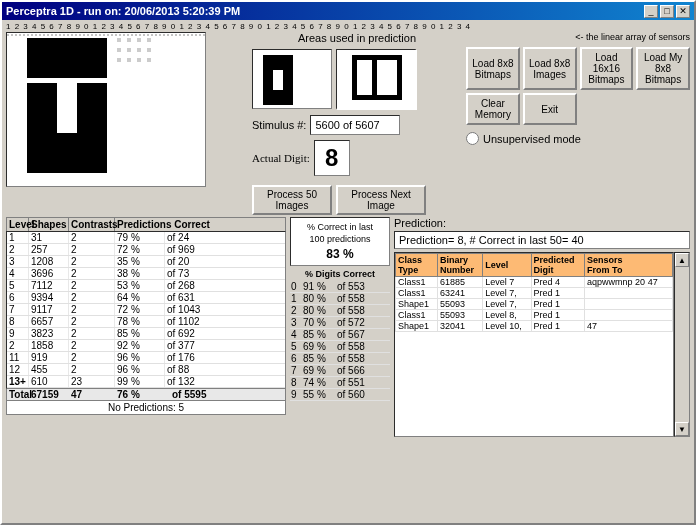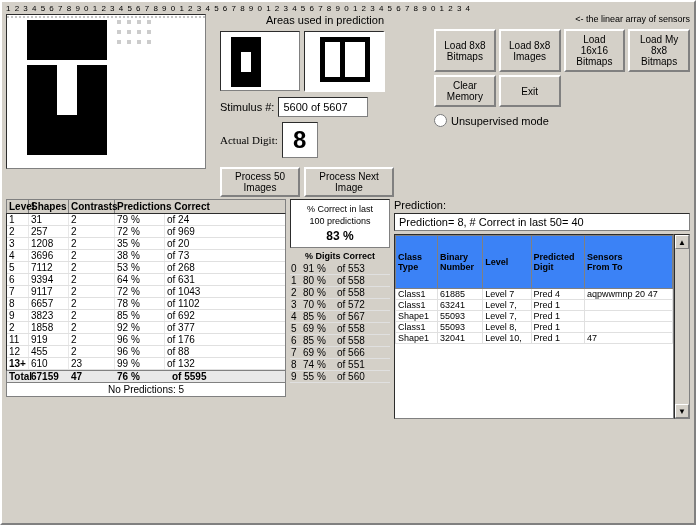--- a/index.html
+++ b/index.html
@@ -75,20 +75,21 @@
       width: 200px;
       height: 155px;
       position: relative;
       overflow: hidden;
     }
     .middle-panel {
       width: 210px;
       display: flex;
       flex-direction: column;
       gap: 3px;
+      margin-left: 32px;
     }
     .areas-label {
       font-size: 11px;
       text-align: center;
       margin-bottom: 2px;
     }
     .stimulus-row {
       display: flex;
       align-items: center;
       gap: 4px;
@@ -230,23 +231,23 @@
       overflow-y: auto;
       overflow-x: auto;
     }
     .pred-table {
       width: 100%;
       border-collapse: collapse;
       font-size: 9px;
       white-space: nowrap;
     }
     .pred-table th {
-      background: #3b82f6;
+      background: #fdba74;
       border: 1px solid #808080;
-      padding: 16px 2px;
+      padding: 1px 2px;
       font-weight: bold;
       text-align: left;
     }
     .pred-table td {
       border: 1px solid #e0e0e0;
       padding: 0px 2px;
     }
     .total-row {
       font-weight: bold;
       background: #f0f0f0;
@@ -255,20 +256,28 @@
       font-size: 10px;
       text-align: center;
       padding: 1px;
     }
   </style>
 </head>
 <body>
 
 <div class="window">
 
+  <div class="title-bar">
+    <span>Perceptra 1D - run on: 20/06/2013  5:20:39 PM</span>
+    <div class="title-bar-buttons">
+      <button class="title-btn">_</button>
+      <button class="title-btn">□</button>
+      <button class="title-btn">✕</button>
+    </div>
+  </div>
 
   <div class="content">
 
     <div class="ruler">
       <span style="font-size:8px; letter-spacing:1px;">1 2 3 4 5 6 7 8 9 0 1 2 3 4 5 6 7 8 9 0 1 2 3 4 5 6 7 8 9 0 1 2 3 4 5 6 7 8 9 0 1 2 3 4 5 6 7 8 9 0 1 2 3 4</span>
     </div>
 
     <div class="main-area">
 
       <div class="left-panel">

